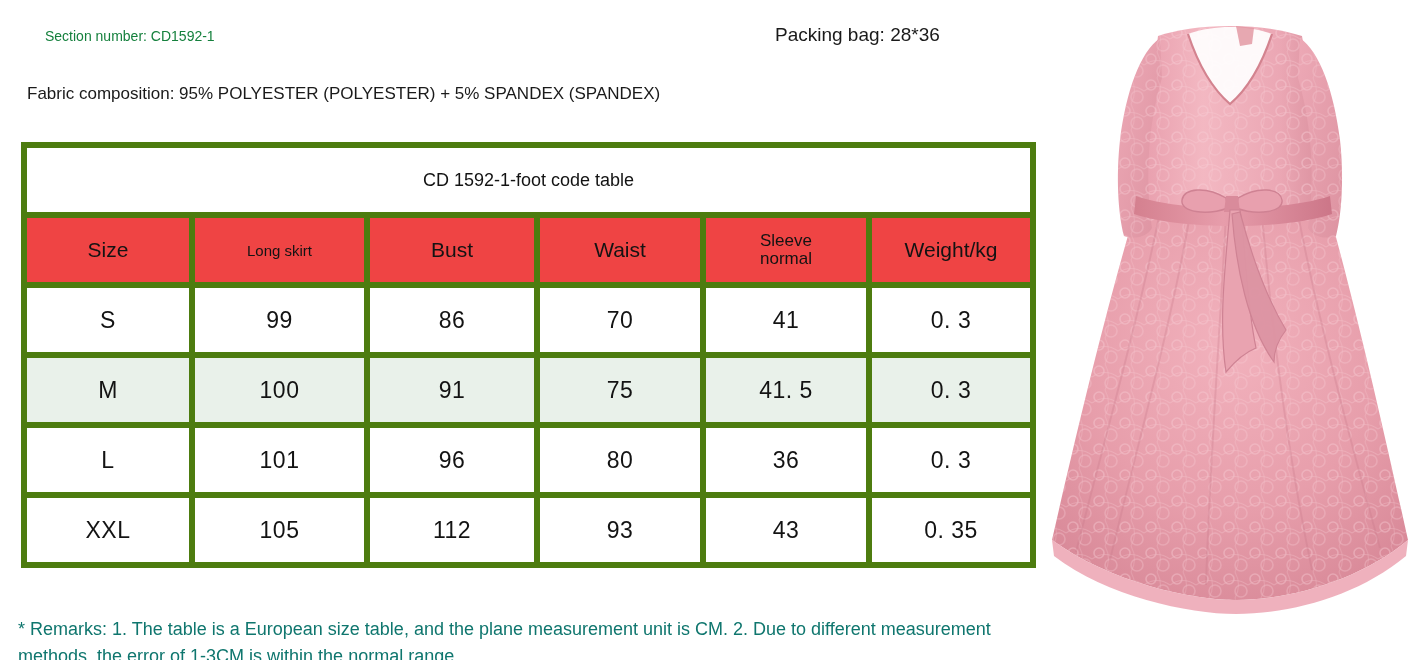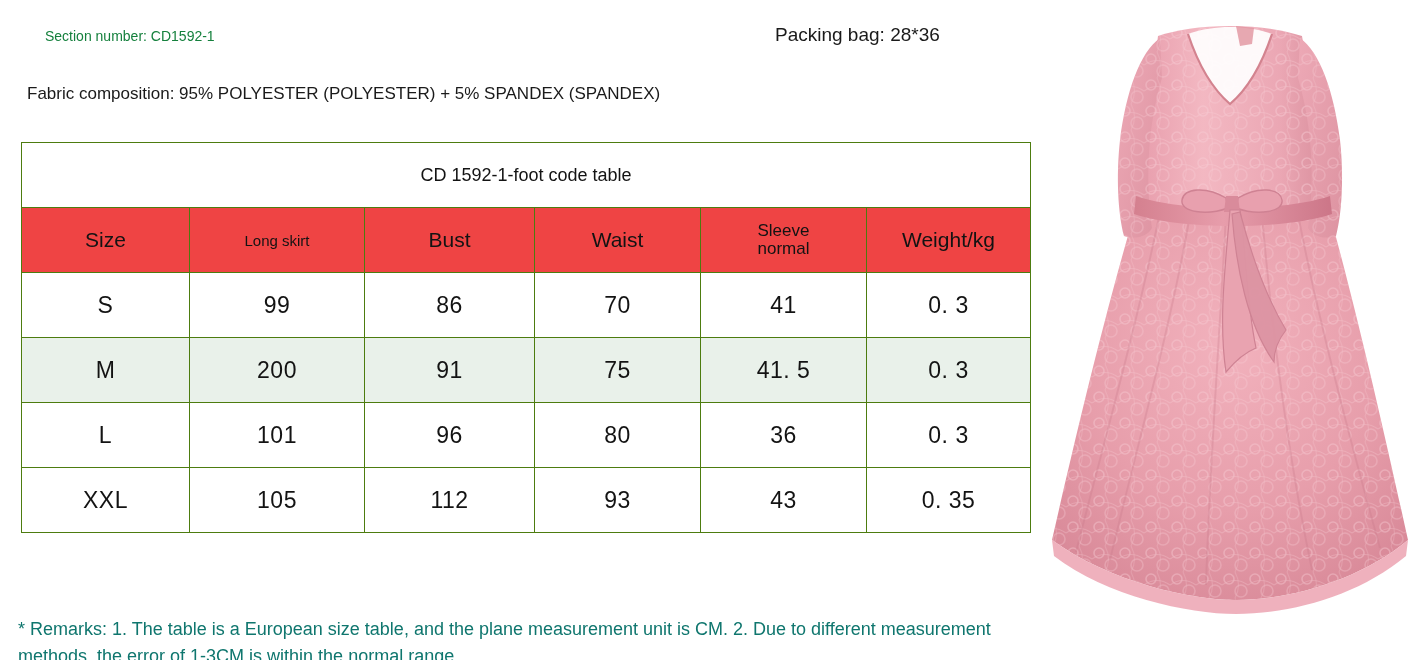--- a/index.html
+++ b/index.html
@@ -49,21 +49,21 @@
     left: 21px;
     top: 142px;
     width: 1009px;
   }
   table.size-table {
     border-collapse: collapse;
     width: 100%;
     table-layout: fixed;
   }
   table.size-table td {
-    border: 1px solid #4d7c0f;
+    border: 6px solid #4d7c0f;
     text-align: center;
     vertical-align: middle;
     color: #131313;
   }
   .title-row td {
     height: 62px;
     font-size: 18px;
     background: #ffffff;
   }
   .head-row td {
@@ -158,21 +158,21 @@
       <tr class="data-row plain">
         <td>S</td>
         <td>99</td>
         <td>86</td>
         <td>70</td>
         <td>41</td>
         <td>0. 3</td>
       </tr>
       <tr class="data-row alt">
         <td>M</td>
-        <td>200</td>
+        <td>100</td>
         <td>91</td>
         <td>75</td>
         <td>41. 5</td>
         <td>0. 3</td>
       </tr>
       <tr class="data-row plain">
         <td>L</td>
         <td>101</td>
         <td>96</td>
         <td>80</td>

